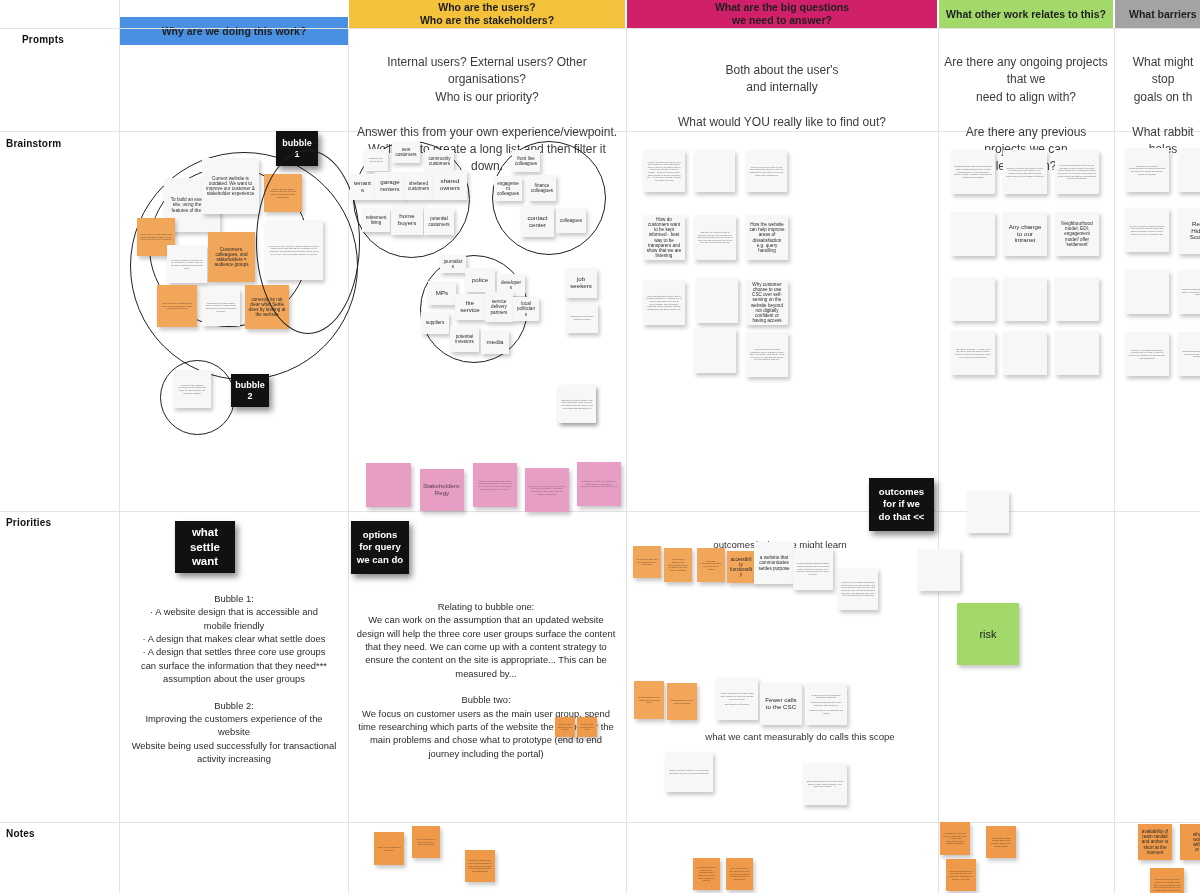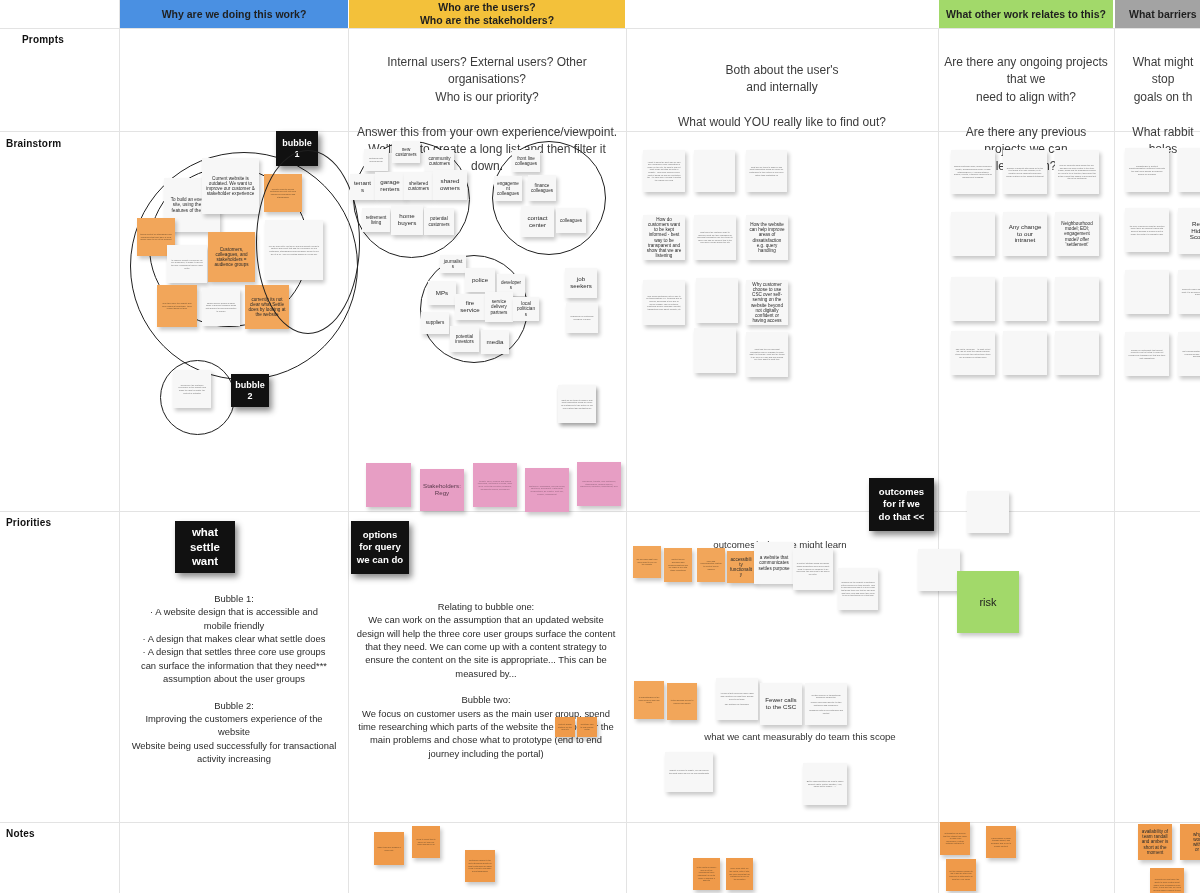--- a/index.html
+++ b/index.html
@@ -32,21 +32,21 @@
 
   
   .note { position:absolute; display:flex; align-items:center;
     justify-content:center; text-align:center; padding:3px;
     box-shadow:2px 3px 4px rgba(0,0,0,.22); overflow:hidden;
     line-height:1.12; word-break:break-word; }
   .note.w  { background:#f7f7f7; color:#2a2a2a; }
   .note.o  { background:#f2a65a; color:#2b2b2b; }
   .note.o2 { background:#ef9a4a; color:#2b2b2b; }
   .note.p  { background:#e79ec4; color:#5a3a4c; }
-  .note.g  { background:#a2d96a; color:#1d1d1d; }
+  .note.g  { background:#a2d96a; color:#1d1d1d;margin-top:32px; }
   .note.blk{ background:#111; color:#fff; font-weight:bold;
     box-shadow:3px 4px 6px rgba(0,0,0,.45); }
 
   
   .note.tiny { font-size:2.1px; color:#6c6c6c; letter-spacing:0; line-height:1.25; }
   .note.o.tiny, .note.o2.tiny { color:#6a4a28; }
   .note.p.tiny { color:#8a5c75; }
   .note.sm { font-size:4.6px; }
   .note.md { font-size:6.2px; }
   .note.xl { font-size:11px; }
@@ -54,26 +54,30 @@
   
   .bubble { position:absolute; border:1.4px solid #202020; border-radius:50%; }
 
   .blank { color:transparent; }
 </style>
 </head>
 <body>
 
 <div id="board">
 
-  <div class="colhead" style="left:120px;width:228px;background:#4a90e2;">
+  <div class="colhead" style="left:120px;width:228px;background:#4a90e2;margin-top:17px;">
     <span style="white-space:pre-line">Why are we doing this work?</span>
   </div>
   <div class="colhead" style="left:349px;width:276px;background:#f3c13a;">
     <span style="white-space:pre-line">Who are the users?
 Who are the stakeholders?</span>
+  </div>
+  <div class="colhead" style="left:627px;width:310px;background:#cf2069;">
+    <span style="white-space:pre-line">What are the big questions
+we need to answer?</span>
   </div>
   <div class="colhead" style="left:939px;width:174px;background:#a2d96a;">
     <span style="white-space:pre-line">What other work relates to this?</span>
   </div>
   <div class="colhead" style="left:1115px;width:85px;background:#a3a3a3;justify-content:flex-start;padding-left:14px;">
     <span style="white-space:pre-line">What barriers</span>
   </div>
 
   <div class="vline" style="left:119px;"></div>
   <div class="vline" style="left:348px;top:28px;height:865px;"></div>
@@ -275,21 +279,21 @@
   <div class="note w tiny" style="left:716px;top:678px;width:42px;height:42px;white-space:pre-line;">Access is that users can more easily and effectively do what they already need to do today.
 
 The platform for tomorrow.</div>
   <div class="note w md" style="left:760px;top:683px;width:42px;height:42px;">Fewer calls to the CSC</div>
   <div class="note w tiny" style="left:805px;top:683px;width:42px;height:42px;white-space:pre-line;">created journey of transactional processes completed.
 
 reduce calls going directly to staff customers and colleagues.
 
 Messages with us for customers and contact</div>
 
-  <div class="caption" style="left:660px;top:731px;width:280px;">what we cant measurably do team this scope</div>
+  <div class="caption" style="left:660px;top:731px;width:280px;">what we cant measurably do calls this scope</div>
 
   <div class="note w tiny" style="left:665px;top:752px;width:48px;height:40px;">website is easier to update, we can half do this what some will rely on cms functionality</div>
   <div class="note w tiny" style="left:803px;top:763px;width:44px;height:42px;">Better implementation will lead to easier support/ faster feature updates, Also, happy settle people... :-)</div>
 
   <div class="note o2 tiny" style="left:374px;top:832px;width:30px;height:33px;">sales team are building a micro site</div>
   <div class="note o2 tiny" style="left:412px;top:826px;width:28px;height:32px;">need to revisit this to figure out who our focus should be on</div>
   <div class="note o2 tiny" style="left:465px;top:850px;width:30px;height:32px;">customers across to the first categorical health on what customers for which need to create colleague and stakeholders</div>
 
   <div class="note o2 tiny" style="left:693px;top:858px;width:27px;height:32px;">is the portal in scope/ info on at the redesigned there impingent on as its wider in scoping a aspects</div>
   <div class="note o2 tiny" style="left:726px;top:858px;width:27px;height:32px;">more from utility for the portal, often it sits, are more important for customers to see on the website?</div>

